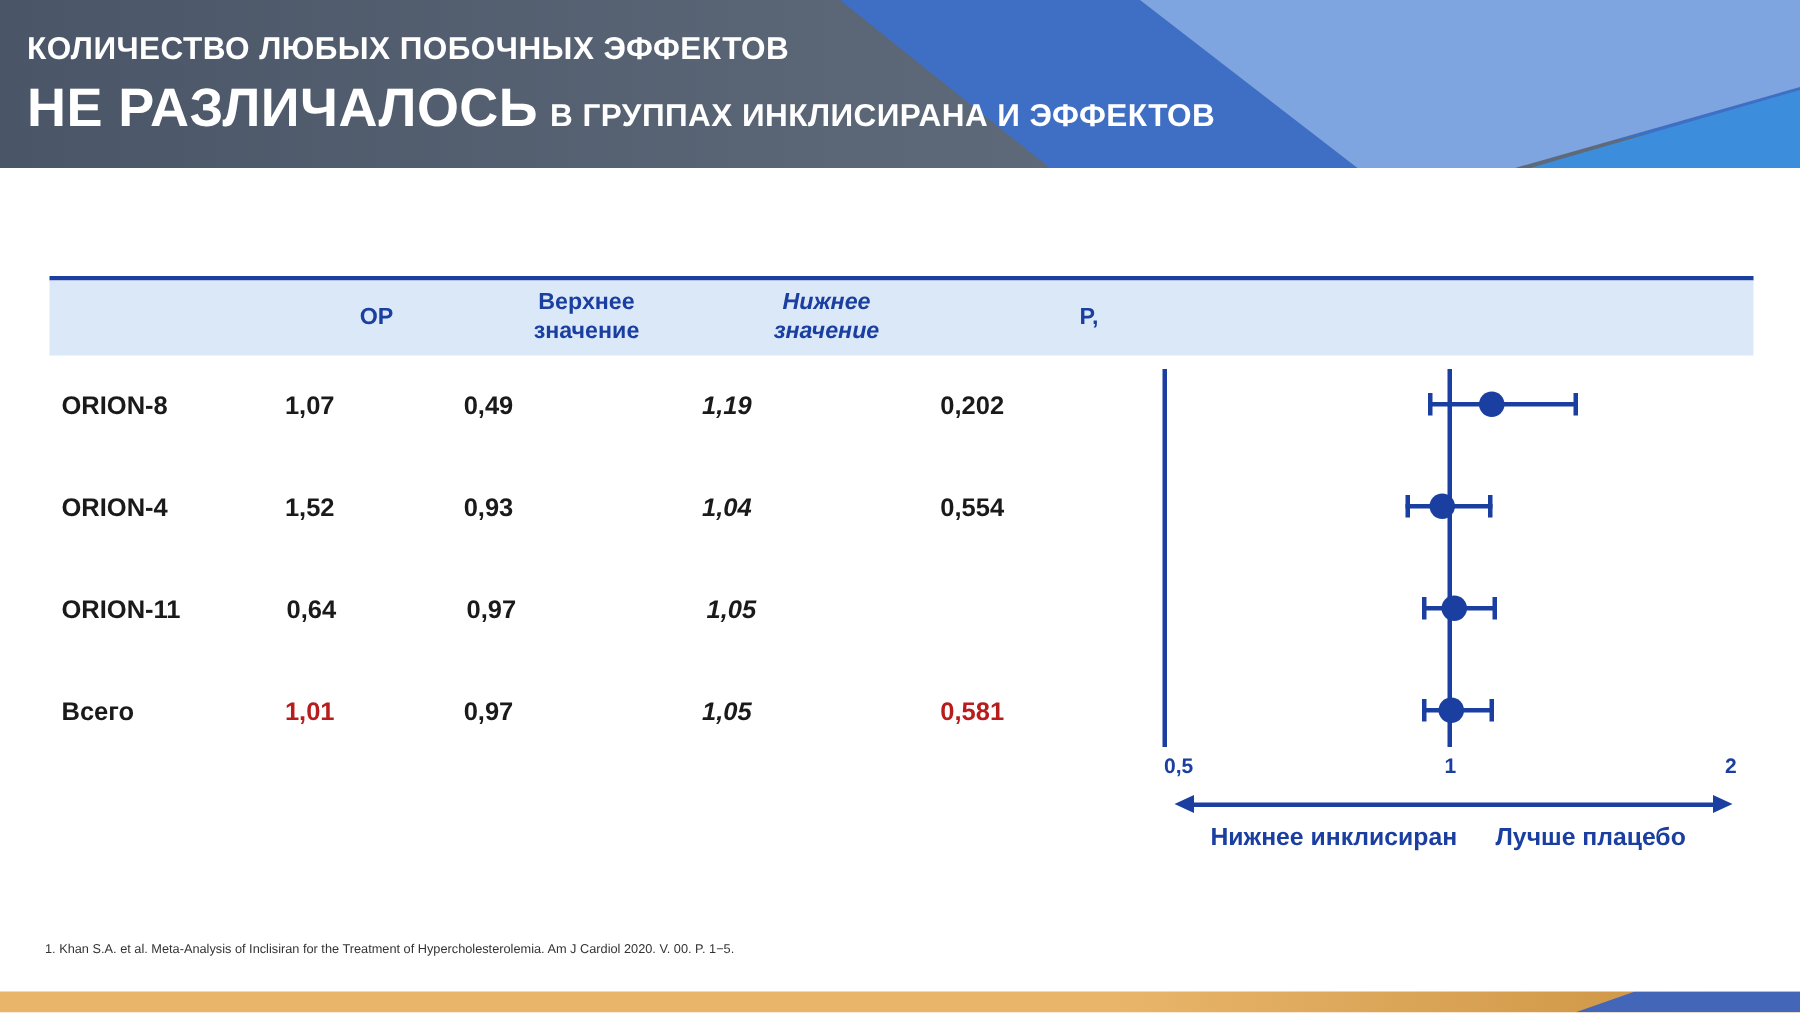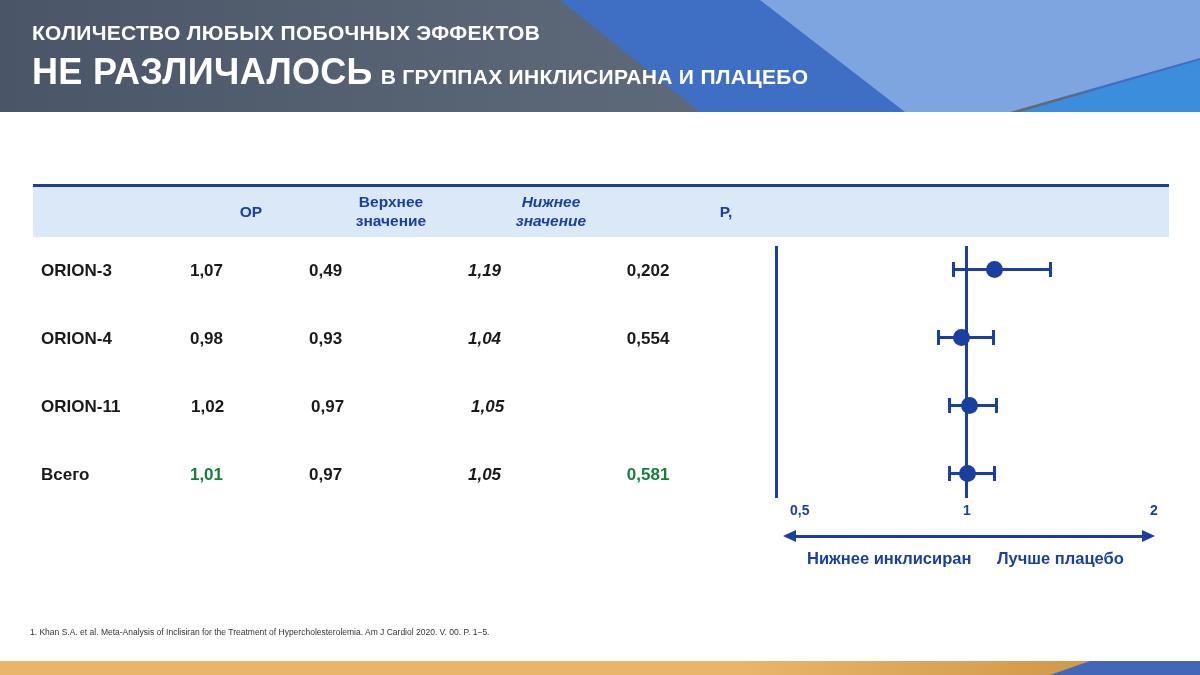--- a/index.html
+++ b/index.html
@@ -44,21 +44,21 @@
   }
   .header-shape-lightblue2 {
     position: absolute;
     left: 0; top: 0;
     width: 1200px; height: 112px;
     background: #3c8ddb;
     clip-path: polygon(1200px 60px, 1200px 112px, 1020px 112px);
   }
   .header-text {
     position: absolute;
-    left: 32px; top: 20px;
+    left: 18px; top: 20px;
     color: #ffffff;
     z-index: 5;
   }
   .title-line1 {
     font-size: 21px;
     font-weight: bold;
     letter-spacing: 0.3px;
     line-height: 1.25;
   }
   .title-line2 {
@@ -114,21 +114,21 @@
     align-items: center;
     height: 68px;
   }
   .td {
     font-size: 17px;
     font-weight: bold;
     color: #1a1a1a;
     text-align: left;
   }
   .td.c-study { text-align: left; }
-  .td.accent { color: #15803d; }
+  .td.accent { color: #b91c1c; }
 
   
   .plot {
     position: absolute;
     left: 775px; top: 246px;
     width: 390px; height: 330px;
   }
   .plot-axis-v {
     position: absolute;
     left: 0px; top: 0px;
@@ -228,21 +228,21 @@
 <body>
 
 <div class="header">
   <div class="header-base"></div>
   <div class="header-shape-mid"></div>
   <div class="header-shape-light"></div>
   <div class="header-shape-lightblue2"></div>
   <div class="header-text">
     <div class="title-line1">КОЛИЧЕСТВО ЛЮБЫХ ПОБОЧНЫХ ЭФФЕКТОВ</div>
     <div class="title-line2">
-      <span class="title-strong">НЕ РАЗЛИЧАЛОСЬ</span><span class="title-rest">В ГРУППАХ ИНКЛИСИРАНА И ПЛАЦЕБО</span>
+      <span class="title-strong">НЕ РАЗЛИЧАЛОСЬ</span><span class="title-rest">В ГРУППАХ ИНКЛИСИРАНА И ЭФФЕКТОВ</span>
     </div>
   </div>
 </div>
 
 <div class="table-wrap">
   <div class="thead-rule"></div>
   <div class="thead">
     <div class="th c-study"></div>
     <div class="th c-or">ОР</div>
     <div class="th c-up">
@@ -252,40 +252,40 @@
     <div class="th c-low">
       <div>Нижнее</div>
       <div>значение</div>
     </div>
     <div class="th c-p">
       <div>P,</div>
     </div>
   </div>
 
   <div class="trow">
-    <div class="td c-study">ORION-3</div>
+    <div class="td c-study">ORION-8</div>
     <div class="td c-or">1,07</div>
     <div class="td c-up">0,49</div>
     <div class="td c-low">1,19</div>
     <div class="td c-p">0,202</div>
     <div class="td c-plot"></div>
   </div>
 
   <div class="trow">
     <div class="td c-study">ORION-4</div>
-    <div class="td c-or">0,98</div>
+    <div class="td c-or">1,52</div>
     <div class="td c-up">0,93</div>
     <div class="td c-low">1,04</div>
     <div class="td c-p">0,554</div>
     <div class="td c-plot"></div>
   </div>
 
   <div class="trow">
     <div class="td c-study">ORION-11</div>
-    <div class="td c-or">1,02</div>
+    <div class="td c-or">0,64</div>
     <div class="td c-up">0,97</div>
     <div class="td c-low">1,05</div>
     <div class="td c-plot"></div>
   </div>
 
   <div class="trow">
     <div class="td c-study">Всего</div>
     <div class="td c-or accent">1,01</div>
     <div class="td c-up">0,97</div>
     <div class="td c-low">1,05</div>
@@ -319,21 +319,21 @@
     <div class="ci-dot" style="left:186px;"></div>
   </div>
 
   <div class="plot-row" style="left:0; top:226px;">
     <div class="ci-line" style="left:173px; width:48px;"></div>
     <div class="ci-cap" style="left:173px;"></div>
     <div class="ci-cap" style="left:218px;"></div>
     <div class="ci-dot" style="left:184px;"></div>
   </div>
 
-  <div class="tick-label" style="left:15px; top:256px;text-align:center;">0,5</div>
+  <div class="tick-label" style="left:1px; top:256px;text-align:center;">0,5</div>
   <div class="tick-label" style="left:188px; top:256px;">1</div>
   <div class="tick-label" style="left:375px; top:256px;">2</div>
 
   <div class="arrow-row">
     <div class="arrow-line"></div>
     <div class="arrow-head arrow-left"></div>
     <div class="arrow-head arrow-right"></div>
   </div>
   <div class="arrow-caption cap-left">Нижнее инклисиран</div>
   <div class="arrow-caption cap-right">Лучше плацебо</div>

